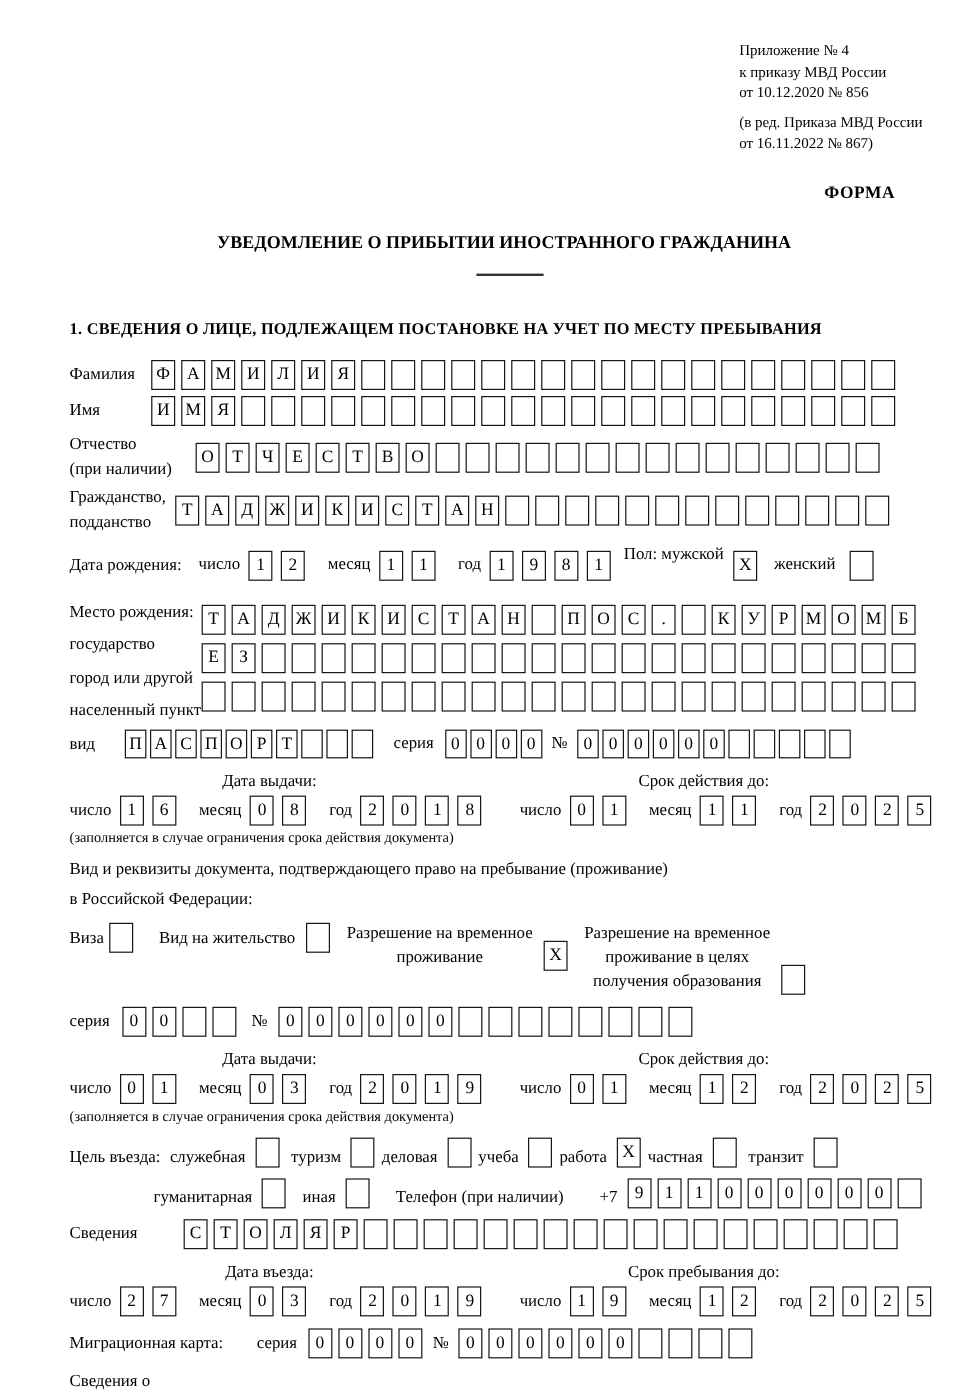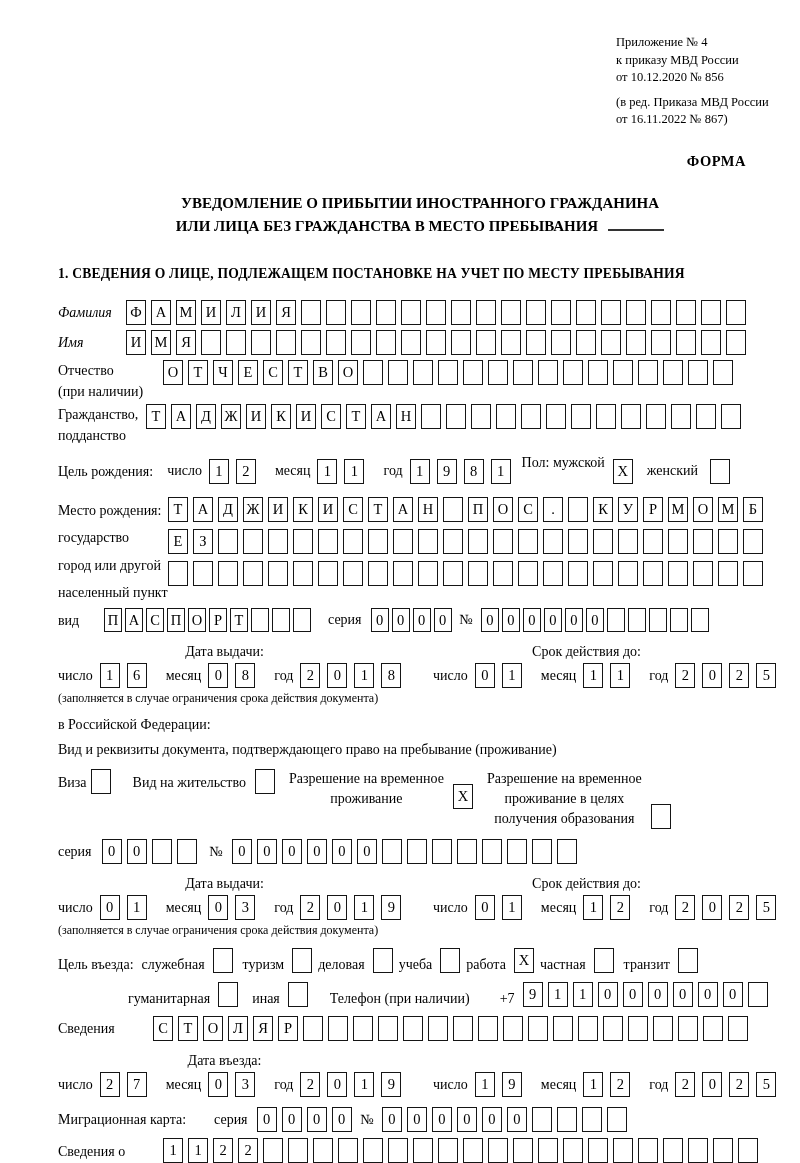--- a/index.html
+++ b/index.html
@@ -10,23 +10,23 @@
     padding:34px 18px 28px 58px; position:relative;
   }
   .hdr { margin-left:558px; font-size:12.5px; line-height:1.4; }
   .hdr .gap { margin-top:7px; }
   .forma { text-align:right; font-weight:bold; font-size:14.5px; margin:24px 36px 0 0; letter-spacing:.5px; }
   .title { text-align:center; font-weight:bold; font-size:15px; line-height:1.55; margin-top:22px; }
   .t-underline { display:inline-block; width:56px; border-bottom:2px solid #333; margin-left:10px; vertical-align:baseline; }
   .sect { font-weight:bold; font-size:13.6px; margin:28px 0 18px 0; letter-spacing:.2px; }
 
   .frow { display:flex; align-items:center; margin-bottom:5px; }
-  .frow.top { align-items:flex-start; }
+  .frow.top { align-items:center; }
   .flabel { flex:none; line-height:1.5; }
-  .w68 { width:68px;font-style:italic; } .w105 { width:105px; } .w88 { width:88px; } .w110 { width:110px; }
+  .w68 { width:68px; } .w105 { width:105px; } .w88 { width:88px; } .w110 { width:110px; }
 
   .boxes { display:flex; flex-wrap:nowrap; flex:none; }
   .cell {
     box-sizing:border-box; flex:none; width:20px; height:25px;
     border:1.7px solid #151515; margin-right:5px;
     display:inline-flex; align-items:center; justify-content:center;
     font-size:14.5px; background:#fff;
   }
   .compact .cell, .cell.sm { width:18px; height:24px; margin-right:3px; }
   .date .cell { margin-right:7px; }
@@ -68,21 +68,21 @@
     <div>к приказу МВД России</div>
     <div>от 10.12.2020 № 856</div>
     <div class="gap">(в ред. Приказа МВД России</div>
     <div>от 16.11.2022 № 867)</div>
   </div>
   <div class="forma">ФОРМА</div>
 
   <div class="title">
     <div>УВЕДОМЛЕНИЕ О ПРИБЫТИИ ИНОСТРАННОГО ГРАЖДАНИНА</div>
     <div>
-      <span>ИЛИ ЛИЦА БЕЗ ГРАЖДАНСТВА В МЕСТО ПРЕБЫВАНИЯ</span><span class="t-underline"></span>
+      <span class="t-underline"></span>
     </div>
   </div>
 
   <div class="sect">1. СВЕДЕНИЯ О ЛИЦЕ, ПОДЛЕЖАЩЕМ ПОСТАНОВКЕ НА УЧЕТ ПО МЕСТУ ПРЕБЫВАНИЯ</div>
 
   <div class="frow">
     <span class="flabel w68">Фамилия</span>
     <span class="boxes">
         <span class="cell">Ф</span>
         <span class="cell">А</span>
@@ -202,21 +202,21 @@
         <span class="cell"></span>
         <span class="cell"></span>
         <span class="cell"></span>
         <span class="cell"></span>
         <span class="cell"></span>
         <span class="cell"></span>
       </span>
   </div>
 
   <div class="frow" style="margin-bottom:10px;">
-    <span class="flabel" style="margin-right:14px;">Цель рождения:</span>
+    <span class="flabel" style="margin-right:14px;">Дата рождения:</span>
     <span class="dg">
       <span class="dgl">число</span>
       <span class="boxes date">
           <span class="cell">1</span>
           <span class="cell">2</span>
         </span>
       <span class="dgl mid">месяц</span>
       <span class="boxes date">
           <span class="cell">1</span>
           <span class="cell">1</span>
@@ -407,22 +407,22 @@
               <span class="cell">2</span>
               <span class="cell">5</span>
             </span>
         </span>
       </div>
     </div>
     <div class="note">(заполняется в случае ограничения срока действия документа)</div>
   </div>
 
   <div class="intro">
+    <div>Вид и реквизиты документа, подтверждающего право на пребывание (проживание)</div>
     <div>в Российской Федерации:</div>
-    <div>Вид и реквизиты документа, подтверждающего право на пребывание (проживание)</div>
   </div>
 
   <div class="optrow">
     <span class="opt">
       <span class="olabel" style="margin-right:4px;">Виза</span>
       <span class="cbox"></span>
     </span>
     <span class="sp22"></span>
     <span class="opt">
       <span class="olabel">Вид на жительство</span>
@@ -600,20 +600,21 @@
         <span class="cell"></span>
         <span class="cell"></span>
         <span class="cell"></span>
         <span class="cell"></span>
       </span>
   </div>
 
   <div class="dblock">
     <div class="dhead-row">
       <div class="dh l">Дата въезда:</div>
+      <div class="dh r">Срок пребывания до:</div>
     </div>
     <div class="drow">
       <div class="dcol l">
         <span class="dg">
           <span class="dgl">число</span>
           <span class="boxes date">
               <span class="cell">2</span>
               <span class="cell">7</span>
             </span>
           <span class="dgl mid">месяц</span>

